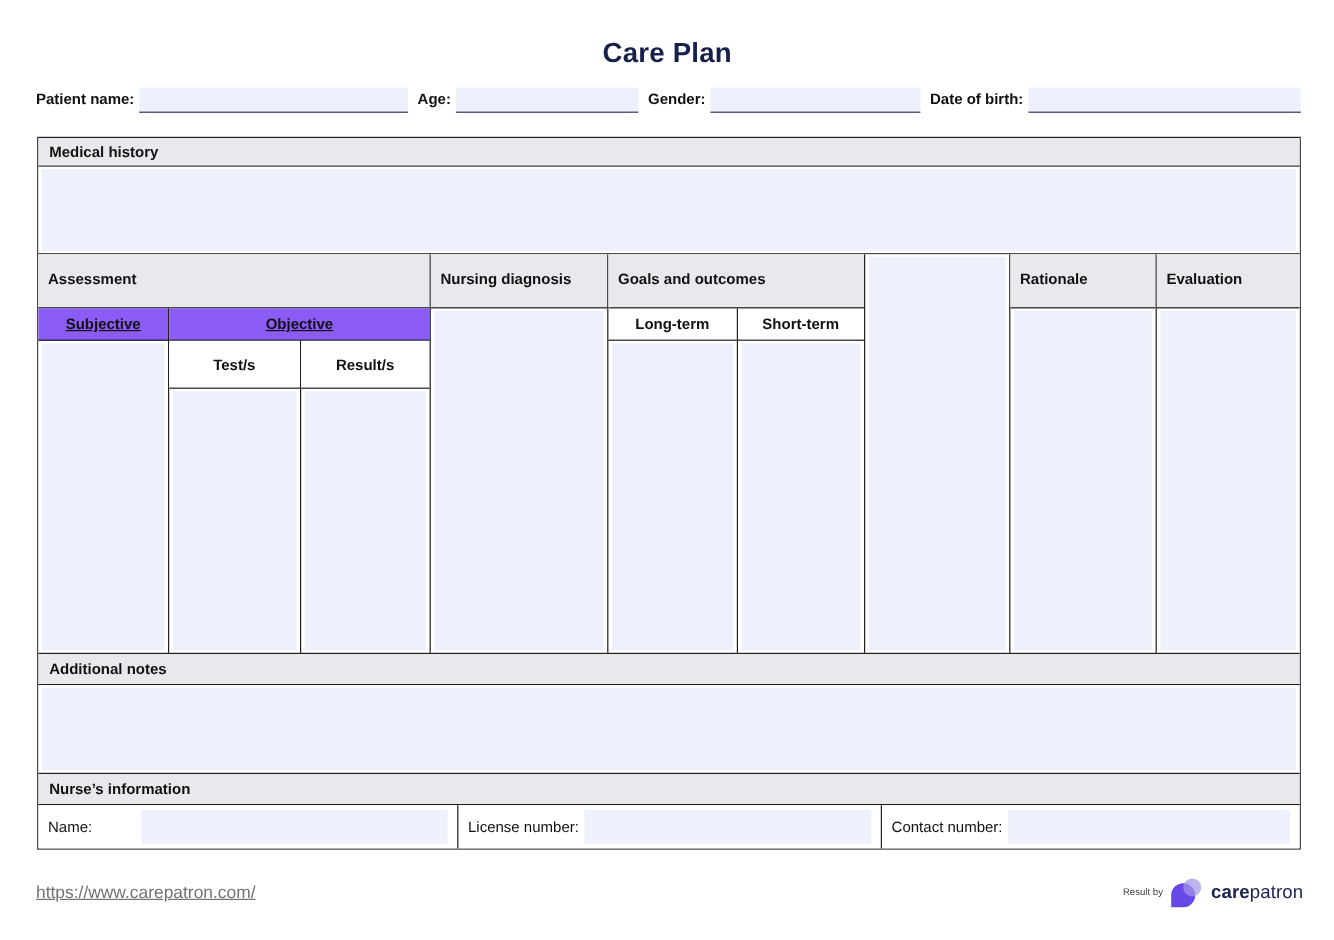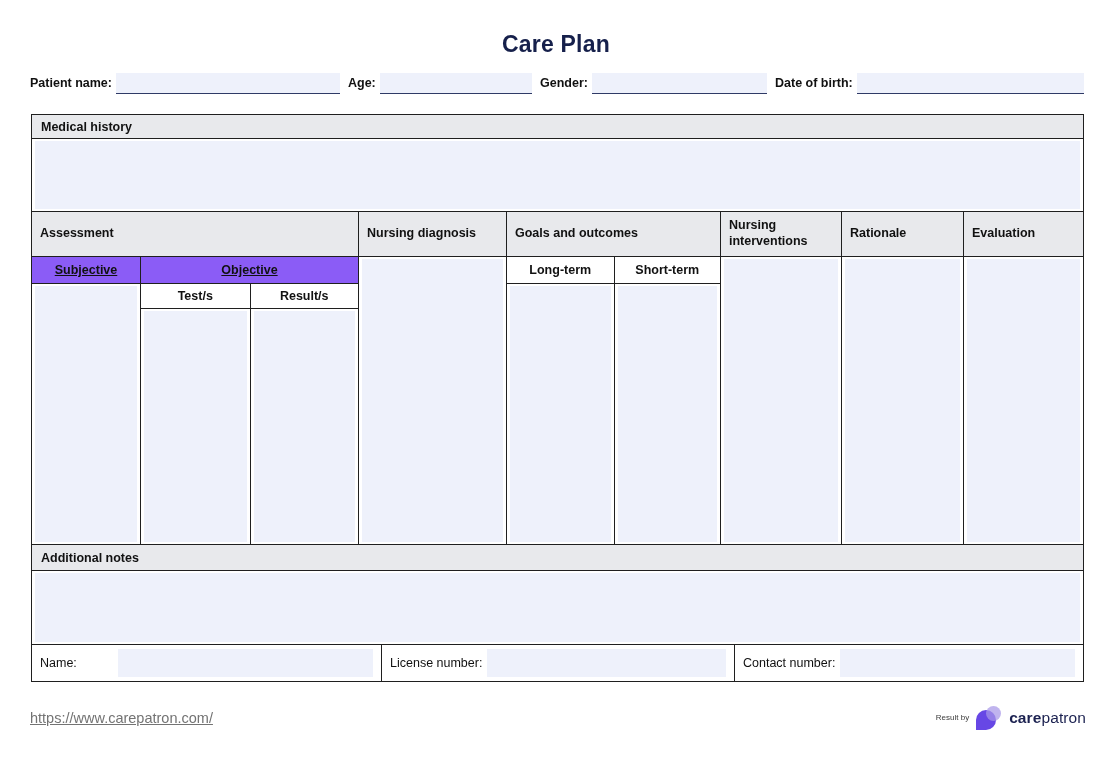--- a/index.html
+++ b/index.html
@@ -98,21 +98,21 @@
   .subhead {
     height: 27px;
     border-bottom: 1.5px solid #1f1f1f;
     font-size: 12.5px;
     font-weight: bold;
     display: flex;
     align-items: center;
     justify-content: center;
   }
   .subhead.gray  { background: #8b5cf6; text-decoration: underline; }
-  .subhead.white { background: #ffffff; height: 25px; }
+  .subhead.white { background: #ffffff; height: 40px; }
 
   .w-subjective { width: 108px; }
   .w-objective  { flex: 1; }
   .w-half       { width: 50%; }
   .cellbody  { flex: 1; display: flex; }
 
   
   .ni-row { height: 36px; display: flex; background: #fff; }
   .ni-cell {
     display: flex;
@@ -241,21 +241,20 @@
         <div class="subcol w-half">
           <div class="subhead">Short-term</div>
           <div class="cellbody">
             <div class="fill"></div>
           </div>
         </div>
       </div>
     </div>
 
     <div class="gcol col-interv">
-      <div class="col-header">Nursing interventions</div>
       <div class="cellbody">
         <div class="fill"></div>
       </div>
     </div>
 
     <div class="gcol col-rationale">
       <div class="col-header">Rationale</div>
       <div class="cellbody">
         <div class="fill"></div>
       </div>
@@ -268,20 +267,21 @@
       </div>
     </div>
 
   </div>
 
   <div class="sec-header an-header">Additional notes</div>
   <div class="an-body">
     <div class="fill"></div>
   </div>
 
+  <div class="sec-header ni-header">Nurse’s information</div>
   <div class="ni-row">
     <div class="ni-cell ni-c1">
       <span class="nlabel">Name:</span>
       <span class="ni-fill"></span>
     </div>
     <div class="ni-cell ni-c2">
       <span class="nlabel">License number:</span>
       <span class="ni-fill"></span>
     </div>
     <div class="ni-cell ni-c3">

